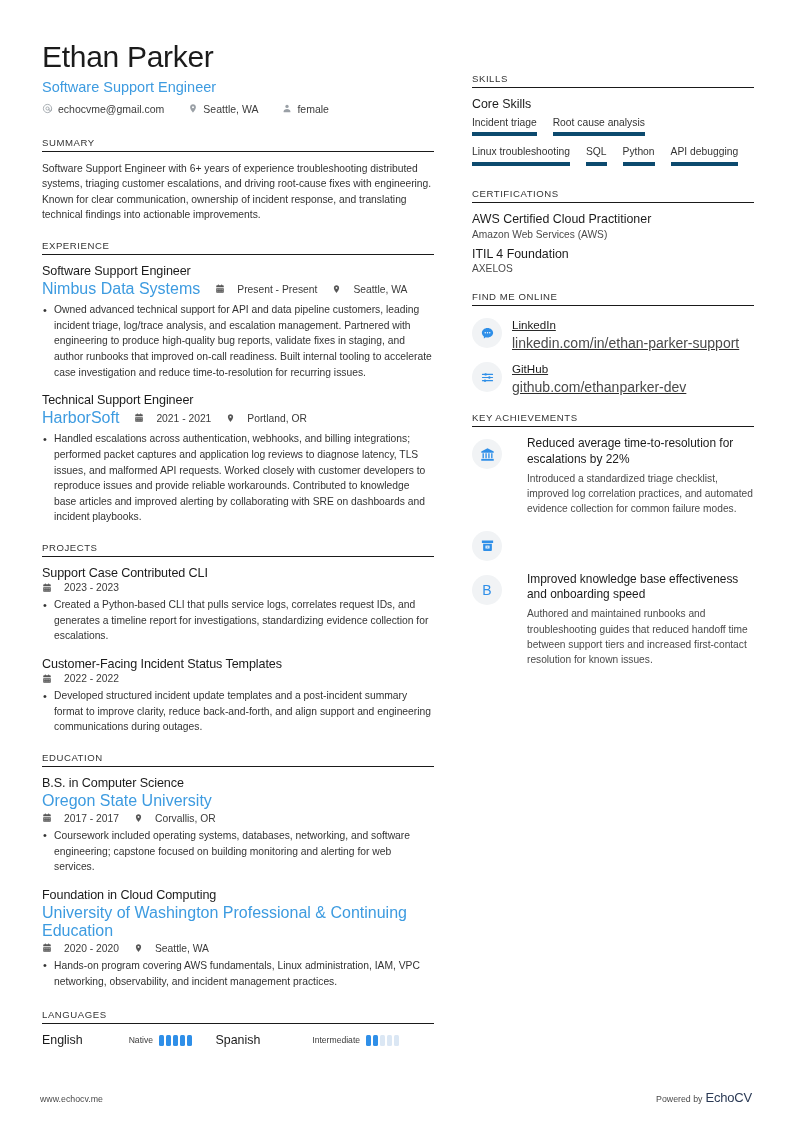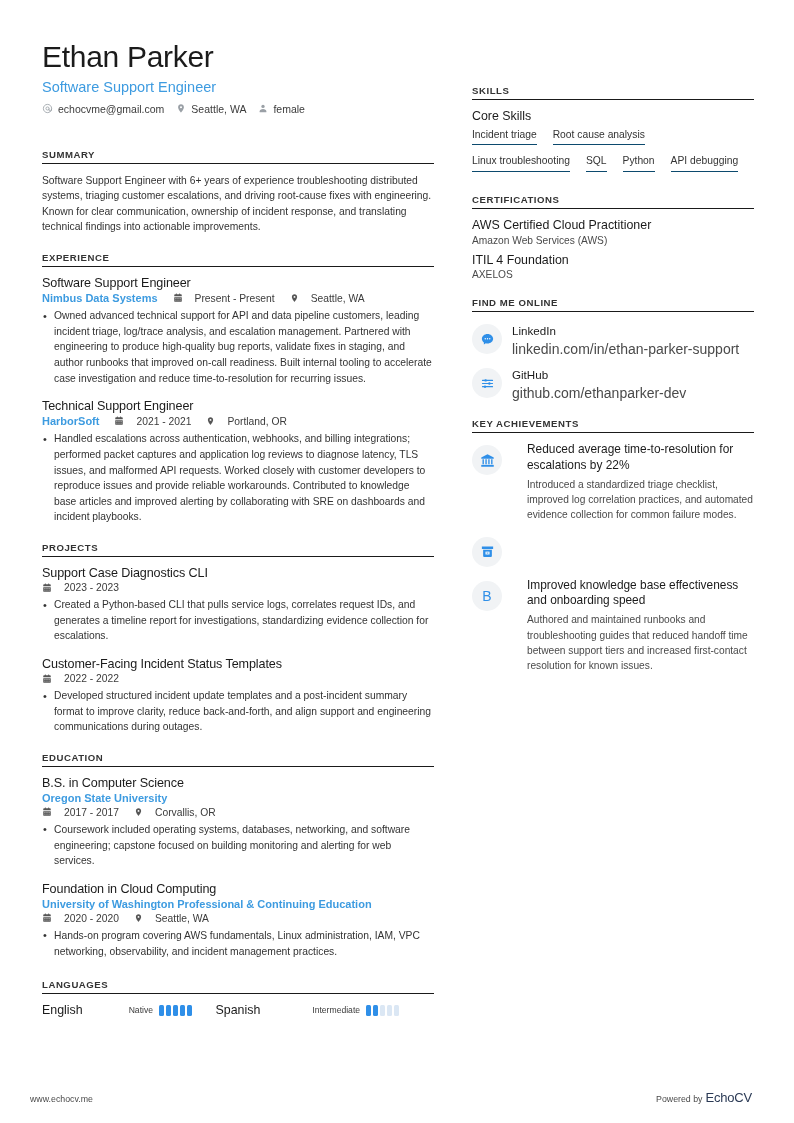--- a/index.html
+++ b/index.html
@@ -31,44 +31,44 @@
   }
   .headline {
     font-size: 14.5px;
     color: #3d9be0;
     margin: 0 0 8px 0;
     font-weight: 400;
   }
   .contacts {
     display: flex;
     align-items: center;
-    gap: 12px;
+    gap: 24px;
     font-size: 10.5px;
     color: #3b3b3b;
-    margin-bottom: 34px;
+    margin-bottom: 22px;
   }
   .contact-item { display: flex; align-items: center; gap: 5px; }
   .ic { display: inline-flex; align-items: center; justify-content: center; }
   .ic svg { display: block; }
 
   
   .cols { display: flex; gap: 38px; align-items: flex-start; }
   .col-left  { width: 392px; flex: 0 0 392px; }
   .col-right { width: 282px; flex: 0 0 282px; margin-top: -64px; }
 
   
   .sec-head {
     font-size: 9.6px;
     letter-spacing: 0.55px;
     color: #333;
     text-transform: uppercase;
     padding-bottom: 3px;
     border-bottom: 1.6px solid #1a1a1a;
     margin-bottom: 9px;
-    font-weight: 700;
+    font-weight: 400;
   }
   .sec { margin-bottom: 17px; }
 
   
   .body-text {
     font-size: 10.3px;
     line-height: 1.52;
     color: #333;
   }
   .entry { margin-bottom: 13px; }
@@ -82,21 +82,21 @@
   }
   .entry-meta {
     display: flex;
     align-items: center;
     gap: 15px;
     font-size: 10.3px;
     color: #3b3b3b;
     margin-bottom: 4px;
     flex-wrap: wrap;
   }
-  .org { color: #3d9be0; font-size: 11px; font-weight: bold; }
+  .org { color: #3d9be0; font-size: 16px; }
   .meta-bit { display: flex; align-items: center; gap: 12px; color: #3b3b3b; }
   ul.bullets { margin: 0; padding: 0; list-style: none; }
   ul.bullets li {
     position: relative;
     padding-left: 12px;
     font-size: 10.3px;
     line-height: 1.52;
     color: #333;
     margin-bottom: 2px;
   }
@@ -112,33 +112,33 @@
   
   .skill-group-title {
     font-size: 12.4px;
     color: #1b1b1b;
     margin-bottom: 5px;
   }
   .skill-tags { display: flex; flex-wrap: wrap; gap: 4px 16px; }
   .skill-tag {
     font-size: 10.3px;
     color: #333;
-    border-bottom: 1px solid #0c4a6e;
+    border-bottom: 4px solid #0c4a6e;
     padding-bottom: 3px;
     margin-bottom: 5px;
     line-height: 1.35;
   }
 
   
   .cert { margin-bottom: 7px; }
   .cert-title { font-size: 12.4px; color: #1b1b1b; line-height: 1.25; }
   .cert-issuer { font-size: 10.2px; color: #4a4a4a; margin-top: 1px; }
 
   
-  .link-row { display: flex; align-items: center; gap: 10px; margin-bottom: 8px; }
+  .link-row { display: flex; align-items: center; gap: 10px; margin-bottom: 8px; text-decoration: underline; }
   .link-badge {
     width: 30px; height: 30px; flex: 0 0 30px;
     border-radius: 50%;
     background: #f1f3f5;
     display: flex; align-items: center; justify-content: center;
   }
   .link-label { font-size: 11.6px; color: #1b1b1b; line-height: 1.2; }
   .link-url { font-size: 14px; color: #4a4a4a; margin-top: 2px; }
 
   
@@ -166,21 +166,21 @@
   .lang-level { font-size: 8.6px; color: #3b3b3b; margin-right: 6px; }
   .dots { display: inline-flex; gap: 2.5px; }
   .dot { width: 4.5px; height: 11px; border-radius: 1.5px; background: #dbe7f4; }
   .dot.on { background: #2f8fe8; }
   .lang-block { display: flex; align-items: center; }
   .lang-spacer { width: 46px; }
 
   
   .footer {
     position: absolute;
-    left: 30px; right: 42px; bottom: 18px;
+    left: 40px; right: 42px; bottom: 18px;
     display: flex; align-items: baseline; justify-content: space-between;
     font-size: 8.8px;
     color: #4a4a4a;
   }
   .powered { display: flex; align-items: baseline; gap: 3px; }
   .brand { font-size: 13px; color: #2b3a55; letter-spacing: -0.2px; }
 </style>
 </head>
 <body>
 
@@ -286,21 +286,21 @@
           <ul class="bullets">
             <li>Handled escalations across authentication, webhooks, and billing integrations; performed packet captures and application log reviews to diagnose latency, TLS issues, and malformed API requests. Worked closely with customer developers to reproduce issues and provide reliable workarounds. Contributed to knowledge base articles and improved alerting by collaborating with SRE on dashboards and incident playbooks.</li>
           </ul>
         </div>
       </div>
 
       <div class="sec">
         <div class="sec-head">PROJECTS</div>
 
         <div class="entry">
-          <div class="entry-title">Support Case Diagnostics CLI</div>
+          <div class="entry-title">Support Case Contributed CLI</div>
           <div class="entry-meta">
             <span class="meta-bit">
               <span class="ic">
                 <svg width="10" height="10" viewBox="0 0 24 24" fill="#555">
                     <path d="M7 1v2H5a2 2 0 0 0-2 2v3h18V5a2 2 0 0 0-2-2h-2V1h-2v2H9V1H7zM3 10v9a2 2 0 0 0 2 2h14a2 2 0 0 0 2-2v-9H3zm3 2h2v2H6v-2zm5 0h2v2h-2v-2zm5 0h2v2h-2v-2zM6 16h2v2H6v-2zm5 0h2v2h-2v-2zm5 0h2v2h-2v-2z"></path>
                   </svg>
               </span>
               <span>2023 - 2023</span>
             </span>
           </div>

